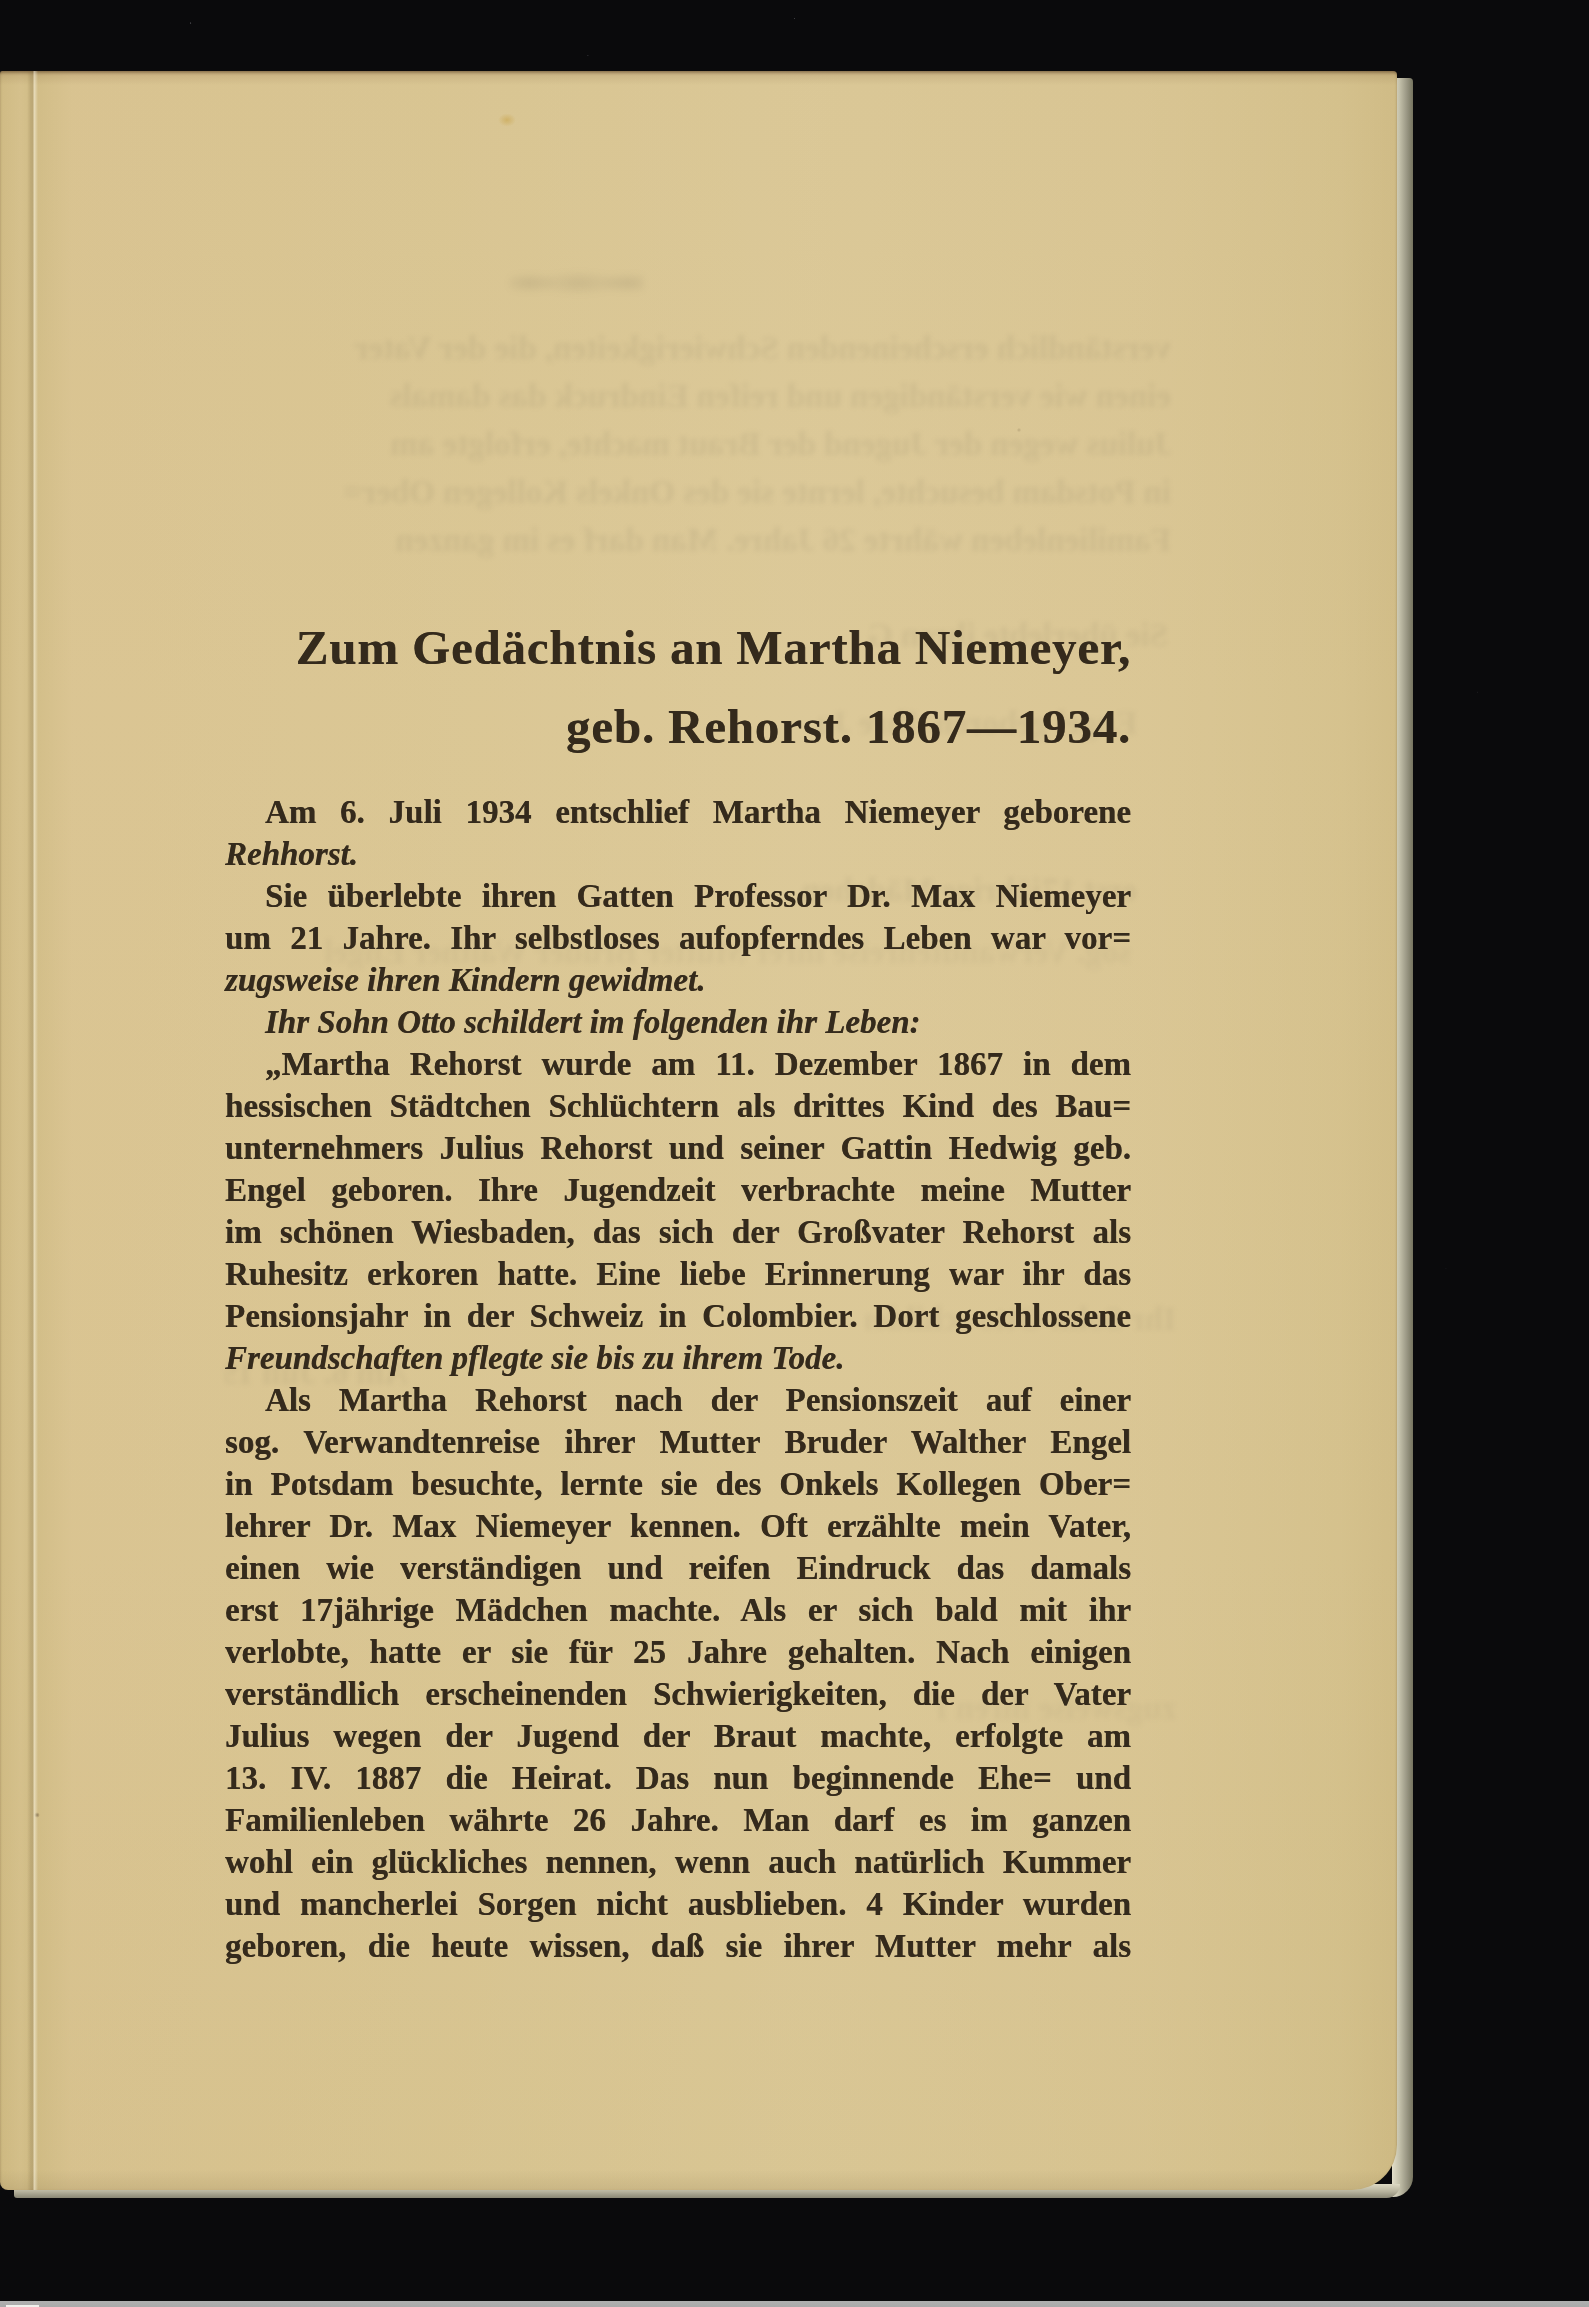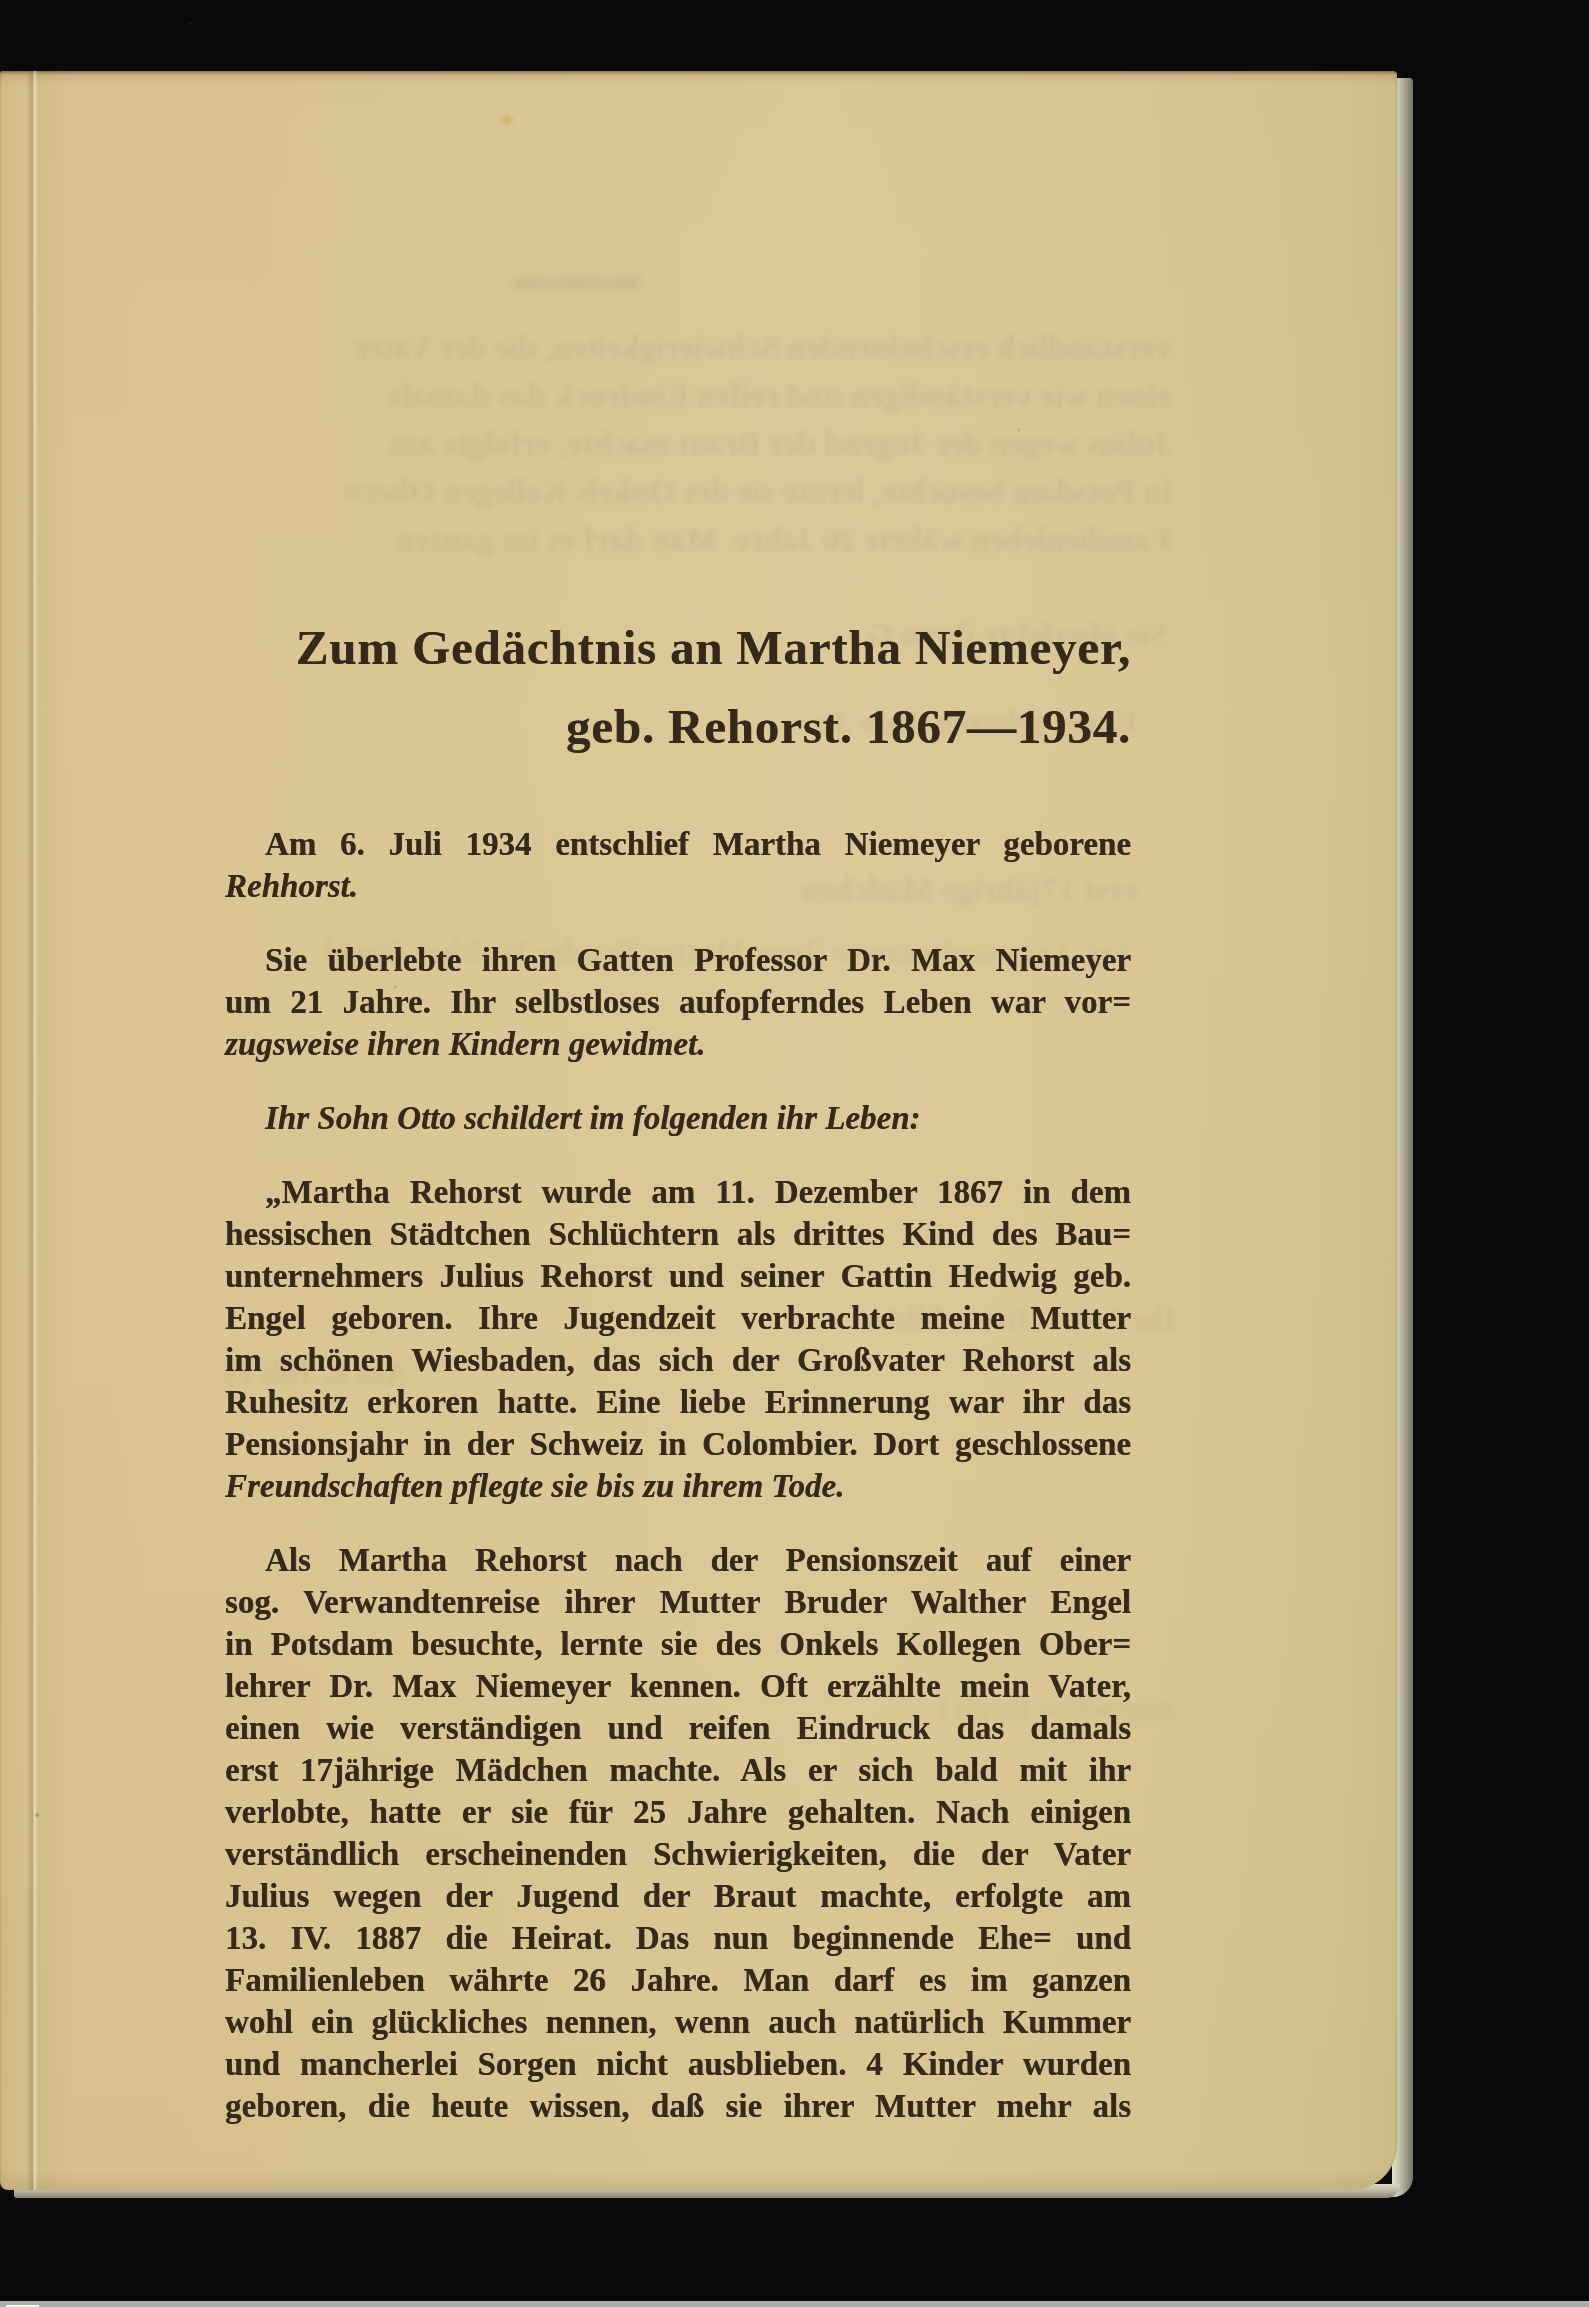--- a/index.html
+++ b/index.html
@@ -129,21 +129,21 @@
     font-weight: 700;
     font-size: 33px;
   }
   .line {
     height: 42px;
     line-height: 42px;
     text-align: justify;
     text-align-last: justify;
     white-space: nowrap;
   }
-  .line.indent { text-indent: 40px; margin-top: 32px; }
+  .line.indent { text-indent: 40px; }
   .line.para-end { text-align-last: left; font-style: italic; }
 
   
   .footer-bar {
     position: absolute;
     left: 0; top: 2267px;
     width: 1589px; height: 41px;
     background: linear-gradient(180deg, #b0b0b0 0%, #a7a7a7 20%, #a3a3a3 100%);
     z-index: 3;
     margin-top: 34px;

